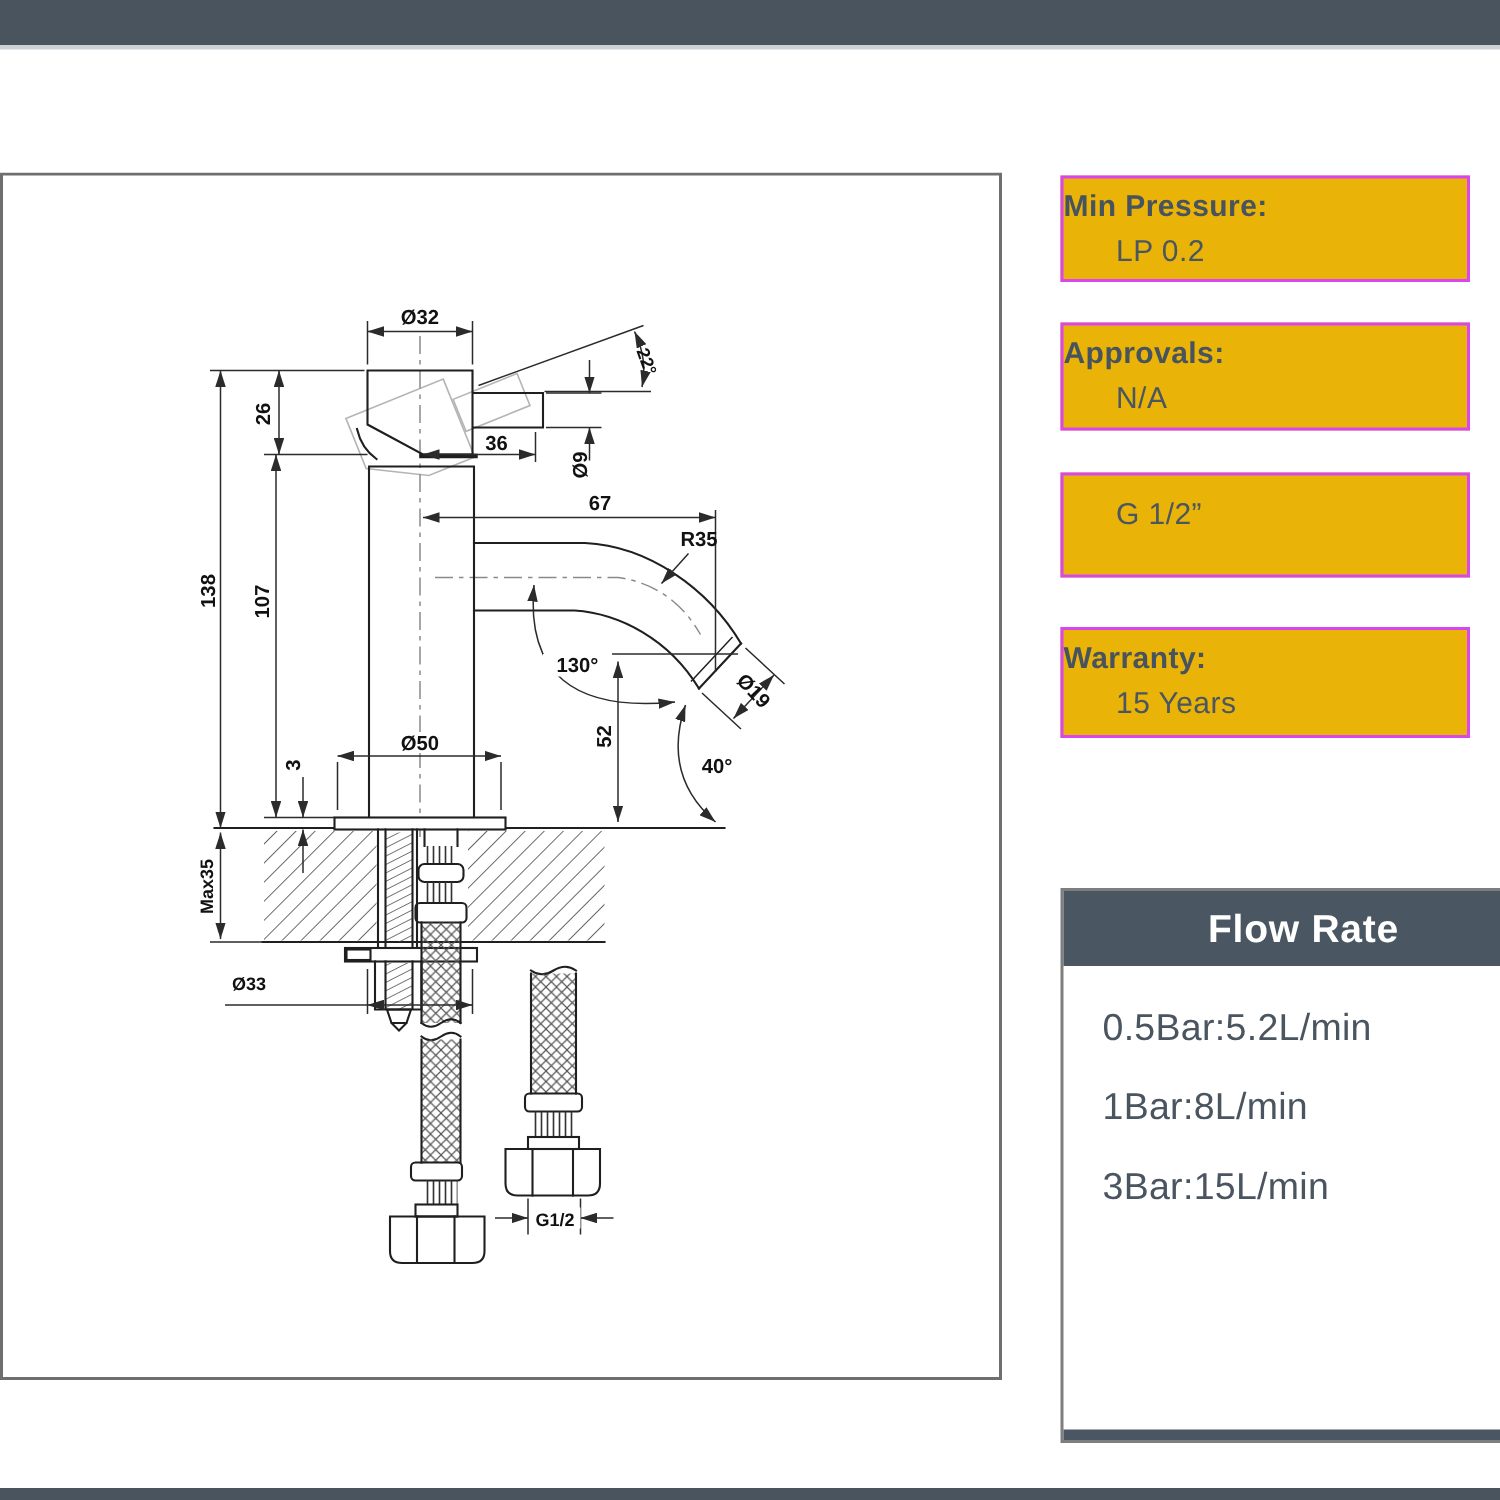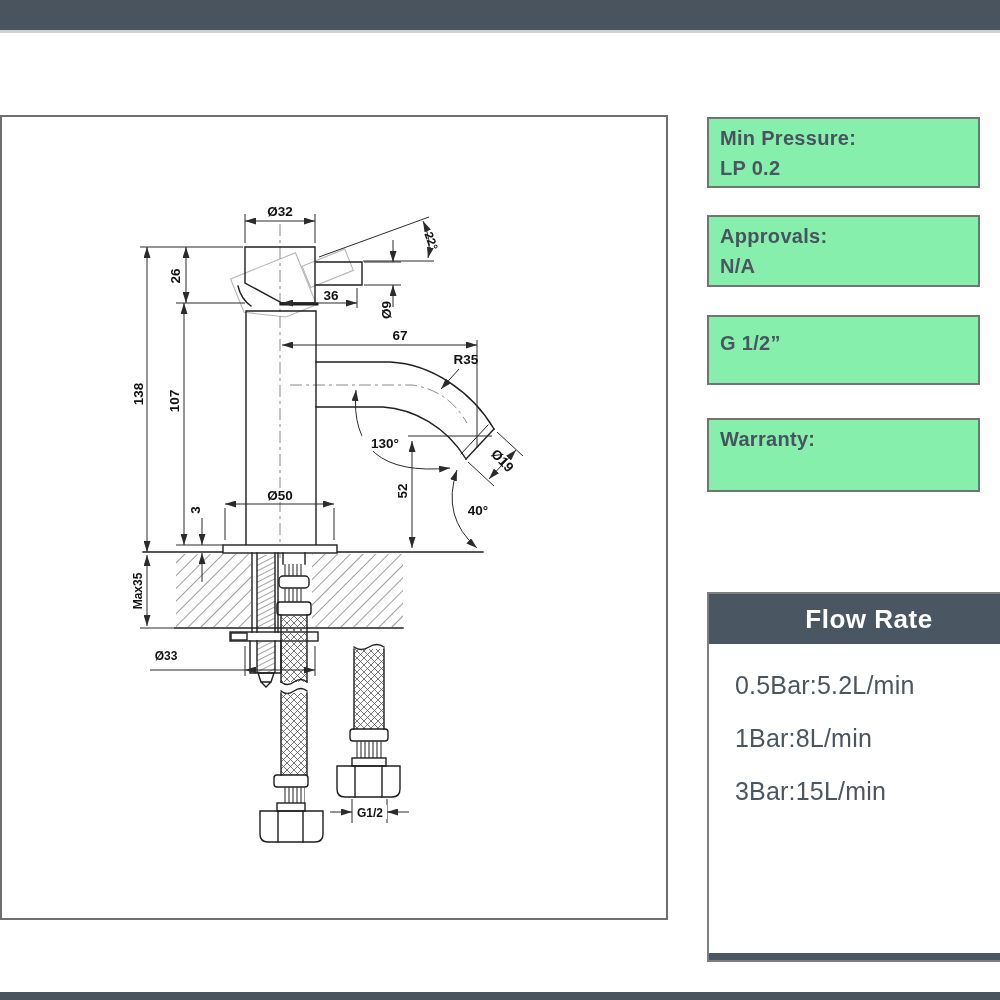--- a/index.html
+++ b/index.html
@@ -6,24 +6,24 @@
   html,body { width:1000px; height:1000px; background:#ffffff;
               font-family:"Liberation Sans", sans-serif; position:relative; overflow:hidden; }
 
   .topbar { position:absolute; left:0; top:0; width:1000px; height:30px; background:#49545E; }
   .topbar-edge { position:absolute; left:0; top:30px; width:1000px; height:3px; background:#ccd2d6; }
   .bottombar { position:absolute; left:0; top:992px; width:1000px; height:8px; background:#49545E; }
 
   .drawing-panel { position:absolute; left:0; top:115px; width:576px; height:805px; }
   .drawing-panel svg { display:block; width:668px; height:805px; }
 
-  .spec-box { position:absolute; left:707px; width:273px; border:2px solid #737373;
-              background:#86efac; padding:8px 11px; }
+  .spec-box { position:absolute; left:707px; width:273px; border:2px solid #d946ef;
+              background:#eab308; padding:8px 0; }
   .spec-label { font-size:20px; font-weight:bold; color:#47535E; letter-spacing:.3px; }
-  .spec-value { font-size:20px; font-weight:700; color:#4A5661; margin-top:7px; letter-spacing:.3px; }
+  .spec-value { font-size:20px; font-weight:400; color:#4A5661; margin-top:7px; letter-spacing:.3px;margin-left:35px; }
 
   .flow-box { position:absolute; left:707px; top:548px; width:324px; height:370px;
               border:2px solid #7E7E7E; background:#fff;margin-top:44px; }
   .flow-header { height:50px; background:#4A5661; color:#ffffff; font-size:26px;
                  font-weight:bold; text-align:center; line-height:50px; letter-spacing:.5px; }
   .flow-rows { padding:27px 0 0 26px; }
   .flow-row { display:flex; font-size:25px; color:#4A5560; margin-bottom:24px; letter-spacing:.2px; }
   .flow-footer { position:absolute; left:0; bottom:0; width:100%; height:7px; background:#4A5661; }
 
   
@@ -224,20 +224,21 @@
 </div>
 <div class="spec-box" style="top:215px;height:72px;">
   <div class="spec-label">Approvals:</div>
   <div class="spec-value">N/A</div>
 </div>
 <div class="spec-box" style="top:315px;height:70px;">
   <div class="spec-value">G 1/2”</div>
 </div>
 <div class="spec-box" style="top:418px;height:74px;">
   <div class="spec-label">Warranty:</div>
+  <div class="spec-value">15 Years</div>
 </div>
 
 <div class="flow-box">
   <div class="flow-header">Flow Rate</div>
   <div class="flow-rows">
     <div class="flow-row">
       <span>0.5Bar:</span>
       <span>5.2L/min</span>
     </div>
     <div class="flow-row">

